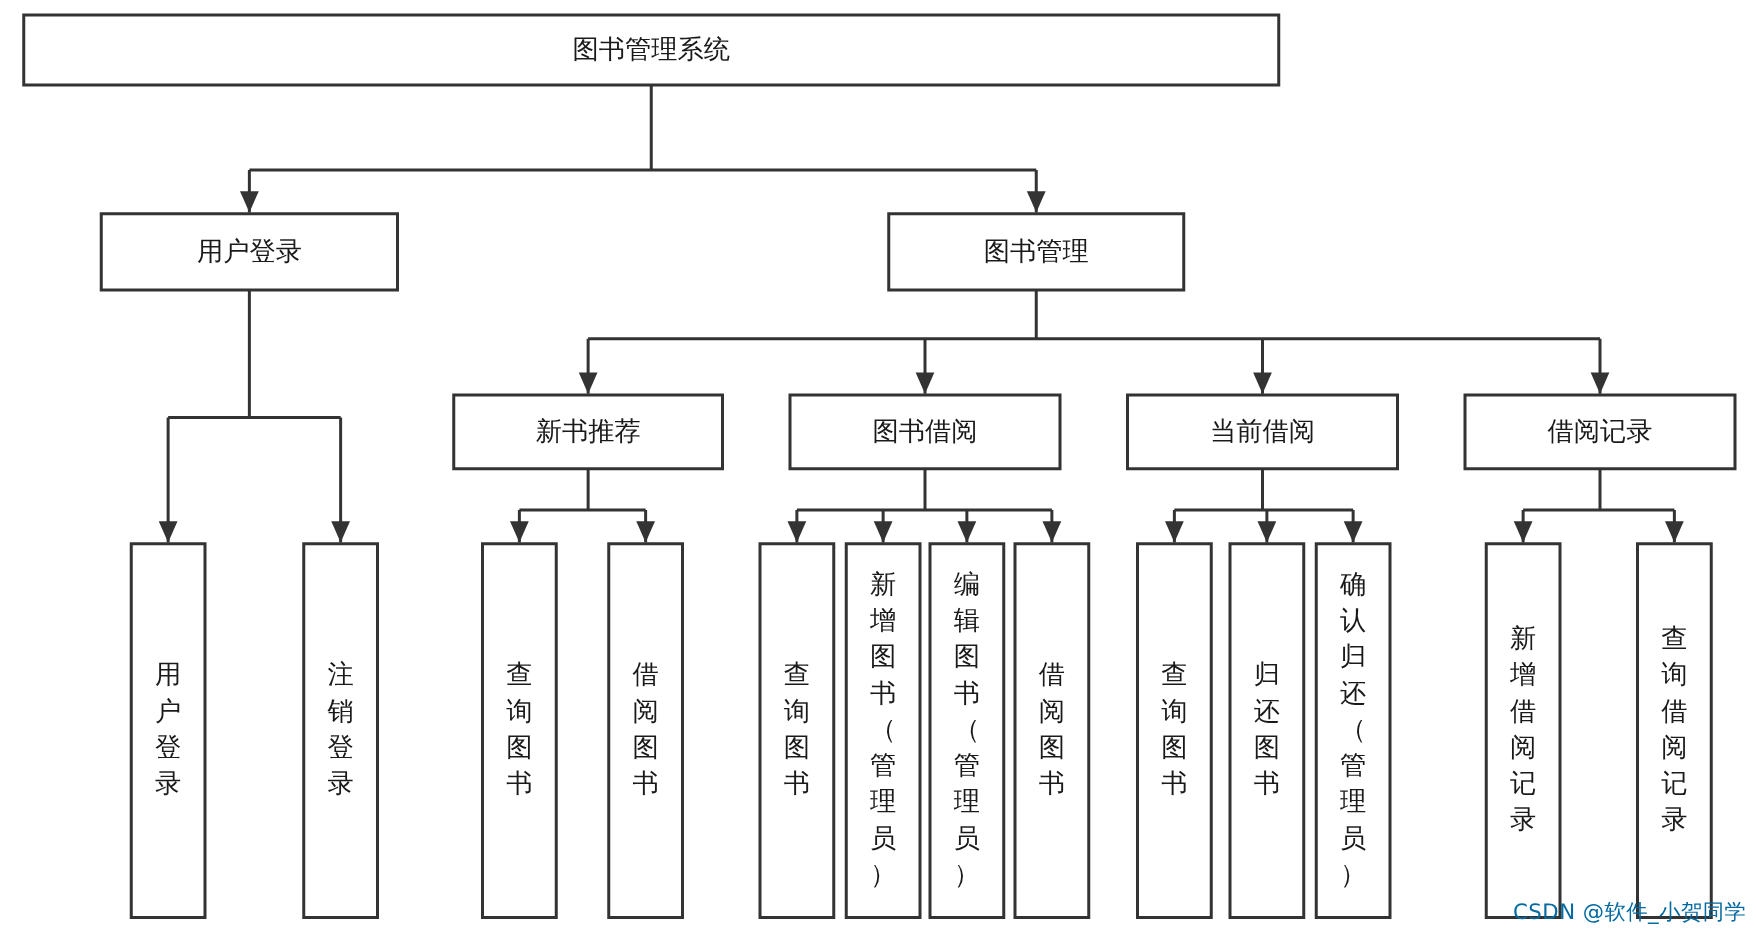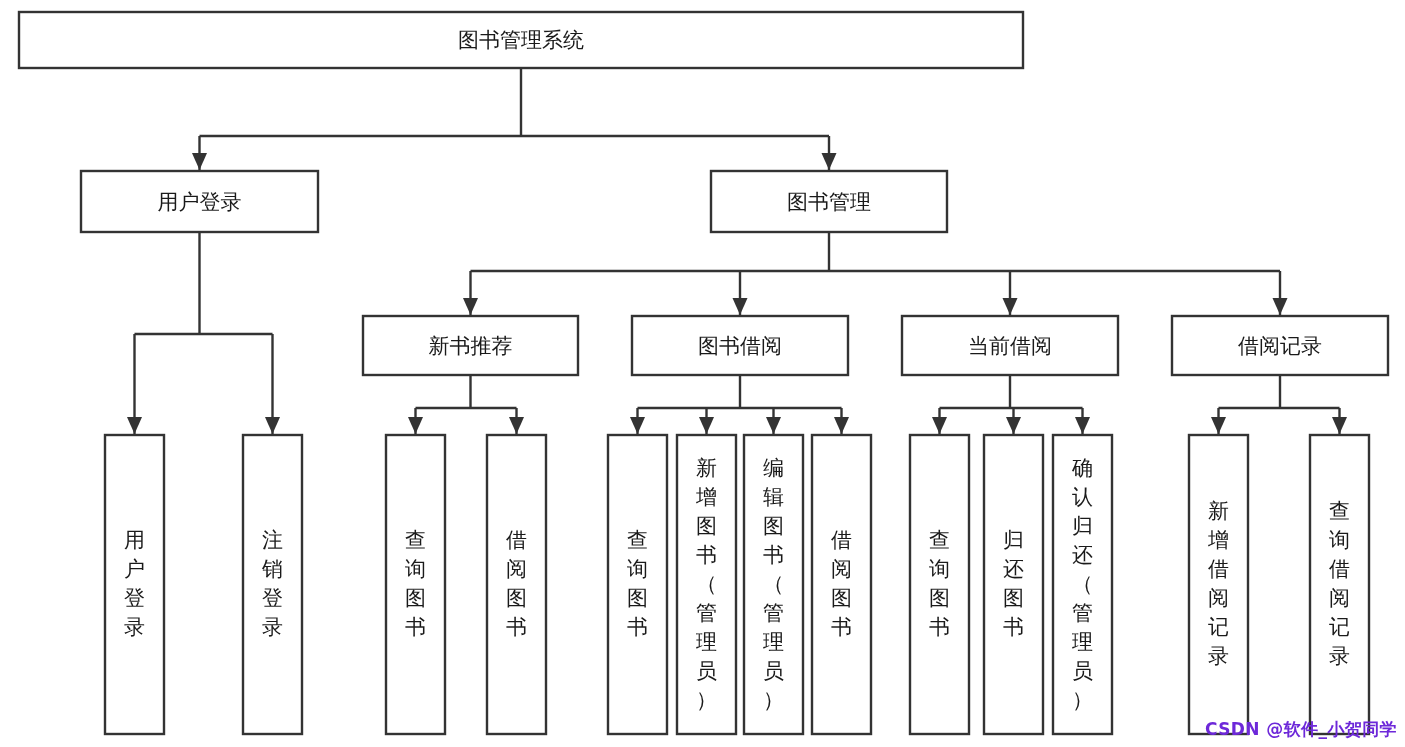--- a/index.html
+++ b/index.html
@@ -47,27 +47,26 @@
     stroke-linejoin: miter;
   }
   .arrow-head {
     fill: #333333;
     stroke: none;
   }
   .watermark {
     position: absolute;
     right: 8px;
     bottom: 6px;
-    color: #6d28d9;
+    color: #0369a1;
     font-size: 17px;
     font-family: "DejaVu Sans", "Liberation Sans", sans-serif;
     white-space: nowrap;
     letter-spacing: 0.4px;
     pointer-events: none;
-    font-weight: bold;
   }
 </style>
 </head>
 <body>
 
 <svg id="diagram" viewBox="0 0 1405 747">
   <g id="connectors">
       <path d="M 521 68 L 521 136" class="connector"></path>
       <path d="M 199.5 136 L 829 136" class="connector"></path>
       <path d="M 199.5 136 L 199.5 170" class="connector"></path>

